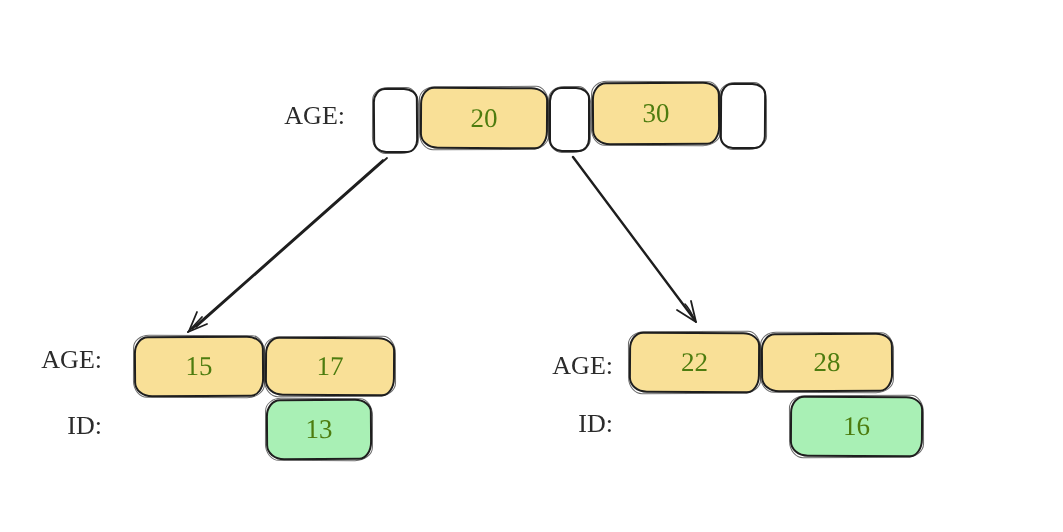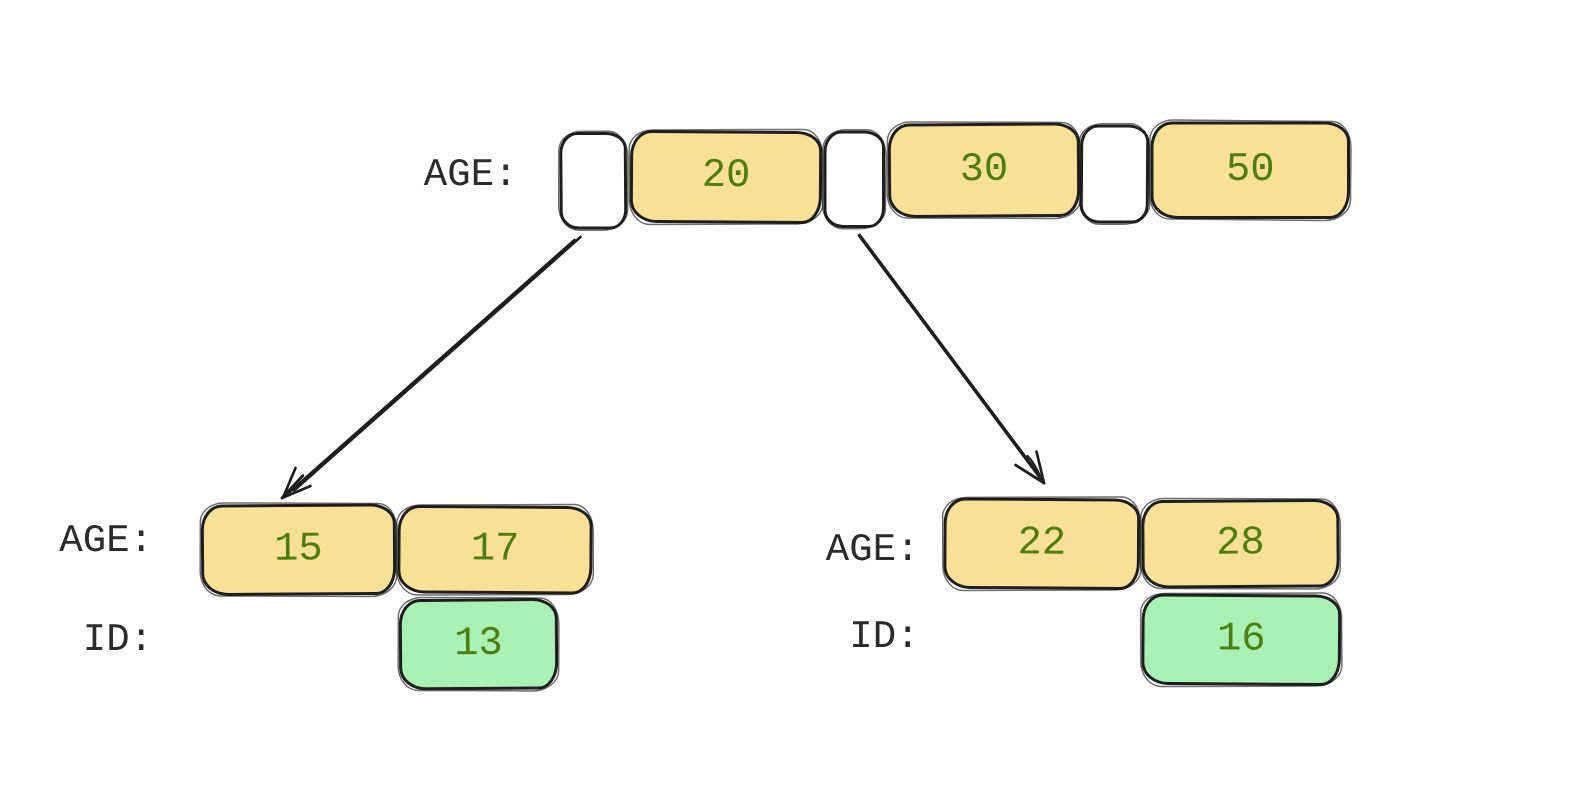--- a/index.html
+++ b/index.html
@@ -1,18 +1,18 @@
 <!DOCTYPE html>
 <html><head>
 <meta charset="utf-8">
 <style>
   html, body { margin:0; padding:0; background:#ffffff; }
   .canvas {
     position:relative; width:1063px; height:532px; background:#ffffff;
-    font-family:Liberation Mono, monospace; overflow:hidden;
+    font-family:Liberation Serif, serif; overflow:hidden;
   }
   .arrows { position:absolute; left:0; top:0; width:1063px; height:532px; pointer-events:none; }
   .label {
     position:absolute; color:#2b2b2b; font-size:26px; line-height:28px;
     text-align:right; white-space:nowrap;
   }
   .cell {
     position:absolute; box-sizing:border-box;
     border:2.5px solid #1e1e1e;
     border-radius:14px 17px 13px 18px / 17px 13px 18px 15px;
@@ -53,29 +53,28 @@
     </g>
   </svg>
 
   <div class="label" style="left:265px; top:102px; width:80px;">AGE:</div>
 
   <div class="cell ptr w1" style="left:373px; top:88px; width:45px; height:65px;"></div>
   <div class="cell key w2" style="left:420px; top:87px; width:128px; height:62px;">20</div>
   <div class="cell ptr w3" style="left:549px; top:87px; width:41px; height:65px;"></div>
   <div class="cell key w1" style="left:592px; top:82px; width:128px; height:63px;">30</div>
   <div class="cell ptr w2" style="left:720px; top:83px; width:46px; height:66px;"></div>
-  <div class="cell key w3" style="left:767px; top:81px; width:133px; height:65px;">50</div>
 
   <div class="label" style="left:20px; top:346px; width:82px;">AGE:</div>
   <div class="cell key w1" style="left:134px; top:336px; width:130px; height:61px;">15</div>
   <div class="cell key w2" style="left:265px; top:337px; width:130px; height:59px;">17</div>
 
   <div class="label" style="left:20px; top:412px; width:82px;">ID:</div>
   <div class="cell idc w1" style="left:266px; top:399px; width:106px; height:61px;">13</div>
 
   <div class="label" style="left:531px; top:352px; width:82px;">AGE:</div>
   <div class="cell key w2" style="left:629px; top:332px; width:131px; height:61px;">22</div>
   <div class="cell key w1" style="left:761px; top:333px; width:132px; height:59px;">28</div>
 
   <div class="label" style="left:531px; top:410px; width:82px;">ID:</div>
-  <div class="cell idc w2" style="left:761px; top:396px; width:133px; height:61px;">16</div>
+  <div class="cell idc w2" style="left:790px; top:396px; width:133px; height:61px;">16</div>
 
 </div>
 
 </body></html>

